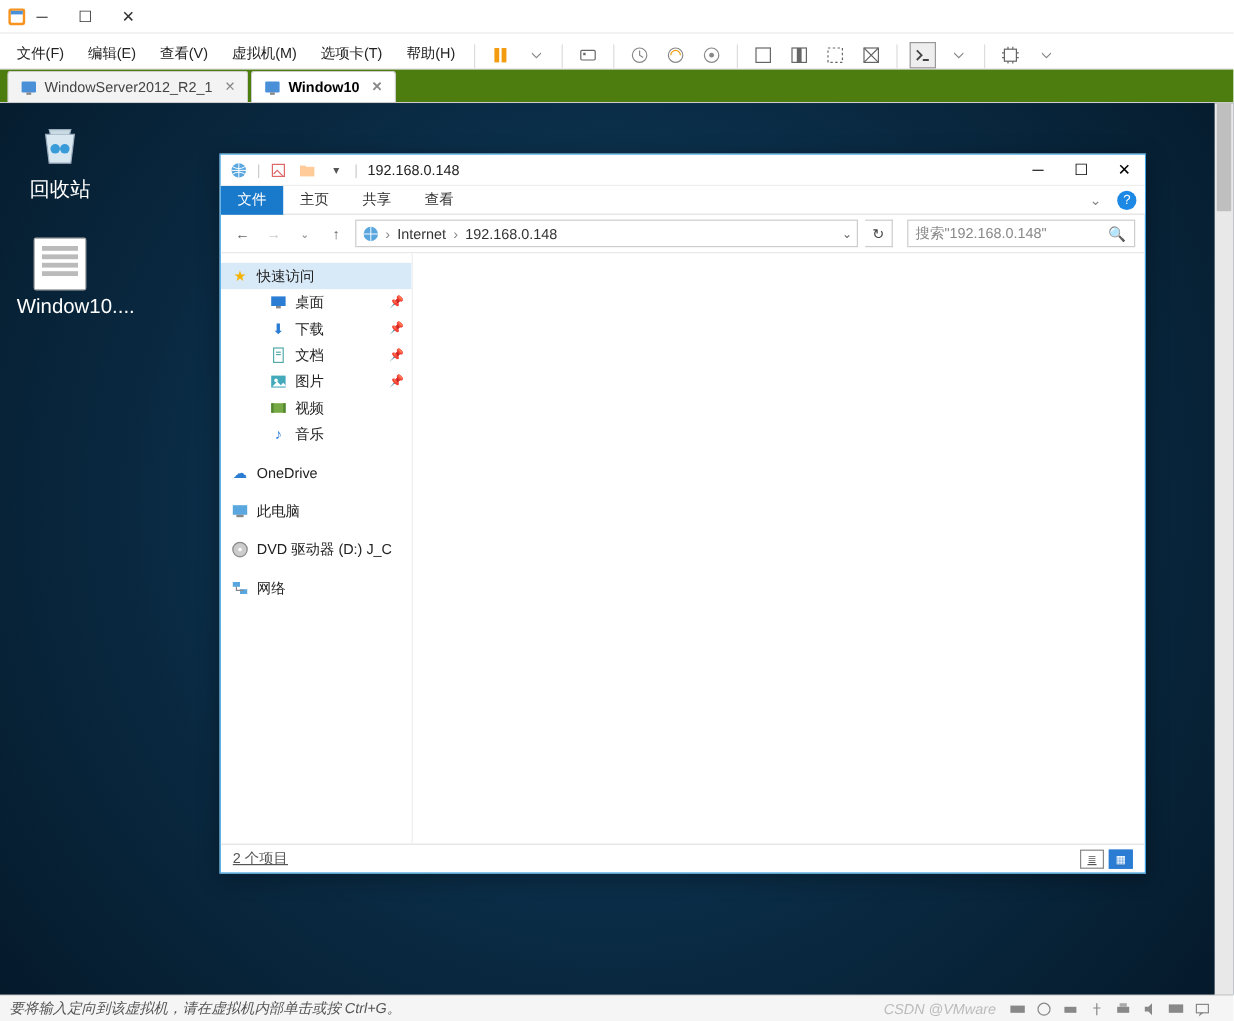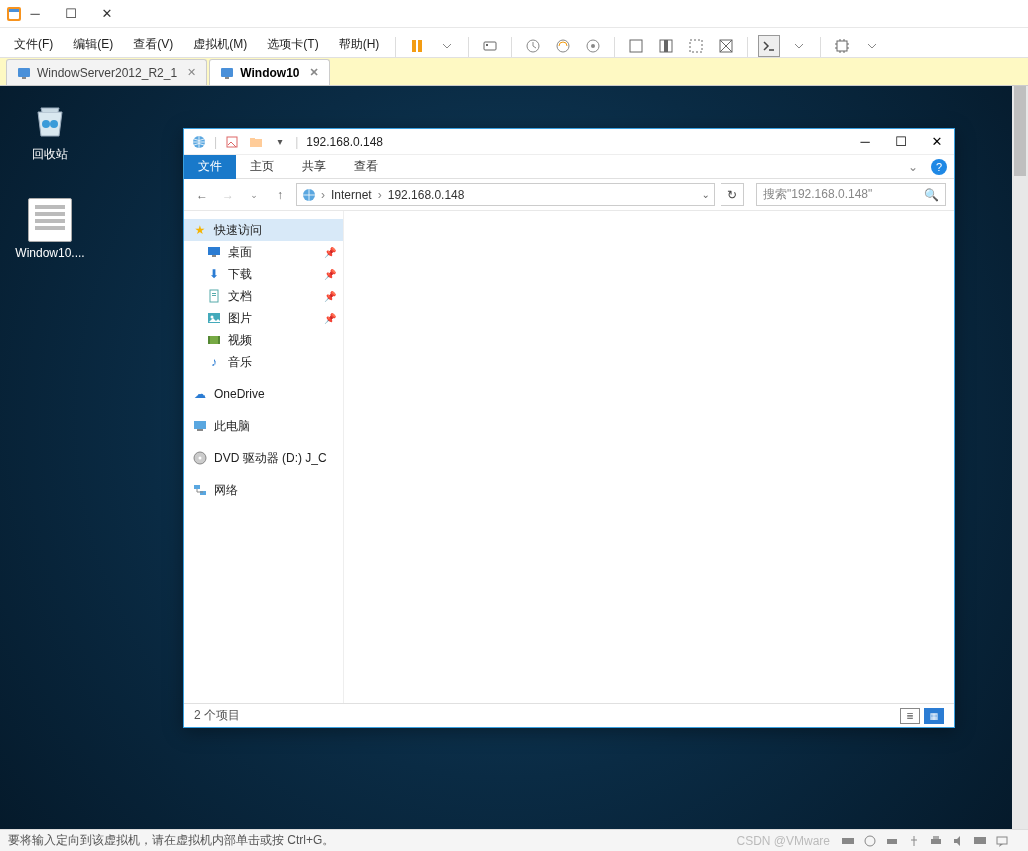--- a/index.html
+++ b/index.html
@@ -12,33 +12,33 @@
 .vm-titlebar .winbtns { display:flex; gap:22px; margin-right:8px; }
 .vm-titlebar .winbtns span { width:14px; height:14px; display:flex; align-items:center; justify-content:center; color:#333; font-size:13px;}
 
 
 .vm-menubar { height: 30px; display: flex; align-items: flex-end; padding: 0 6px; border-bottom: 1px solid #e0e0e0; gap: 4px; }
 .vm-menubar .menu { padding: 4px 8px; color: #222; font-size: 12px; }
 .vm-menubar .sep { width:1px; height:20px; background:#ddd; margin:0 4px; }
 .vm-menubar .tool { width:22px; height:22px; display:flex; align-items:center; justify-content:center; margin:0 2px; }
 
 
-.vm-tabs { height: 28px; display:flex; align-items:flex-end; padding: 0 6px; background:#fef9c3; border-bottom:1px solid #ccc;}
+.vm-tabs { height: 28px; display:flex; align-items:flex-end; padding: 0 6px; background:#4d7c0f; border-bottom:1px solid #ccc;}
 .vm-tab { display:flex; align-items:center; gap:6px; height:26px; padding:0 10px; border:1px solid #ccc; border-bottom:none; background:#f3f3f3; margin-right:2px; border-radius:3px 3px 0 0; font-size:12px; color:#444;}
 .vm-tab.active { background:#fff; font-weight:bold; color:#000;}
 .vm-tab .close { font-size:11px; color:#888; margin-left:4px;}
 
 
 .vm-content { position:relative; height: calc(851px - 28px - 30px - 28px - 22px); background:#0a2438; }
 .vm-content .scrollbar { position:absolute; right:0; top:0; bottom:0; width:16px; background:#e8e8e8; }
 .vm-content .scrollbar .thumb { position:absolute; top:0; left:2px; right:2px; height:90px; background:#bfbfbf; border-radius:0; }
 
 
 .desktop { position:absolute; inset:0 16px 0 0; background: radial-gradient(circle at 50% 45%, #14476a 0%, #0a2b44 55%, #051a2b 100%); }
-.desktop-icon { position:absolute; width:72px; text-align:center; color:#fff; font-size:12px; }
+.desktop-icon { position:absolute; width:72px; text-align:center; color:#fff; font-size:17px; }
 .desktop-icon .ic { width:44px; height:44px; margin:0 auto 4px; }
 .recycle .ic svg { width:44px; height:44px;}
 .txtfile .ic { background:#fff; border:1px solid #aaa; border-radius:2px; position:relative;}
 .txtfile .ic::before { content:""; position:absolute; top:6px; left:6px; right:6px; height:4px; background:#bbb; box-shadow:0 7px 0 #bbb, 0 14px 0 #bbb, 0 21px 0 #bbb;}
 
 
 .explorer { position:absolute; left:183px; top:42px; width:772px; height:600px; background:#fff; border:1px solid #3aa0e0; box-shadow:0 4px 18px rgba(0,0,0,.35); display:flex; flex-direction:column;}
 .exp-titlebar { height:26px; display:flex; align-items:center; padding:0 6px; background:#fff; border-bottom:1px solid #eee;}
 .exp-titlebar .left { display:flex; align-items:center; gap:6px; flex:1;}
 .exp-titlebar .left .ip-title { font-size:12px; color:#222; margin-left:2px;}
@@ -60,39 +60,39 @@
 .exp-nav .addr .crumb { padding:0 2px;}
 .exp-nav .addr .sep { color:#888;}
 .exp-nav .addr .drop { margin-left:auto; color:#666; font-size:10px;}
 .exp-nav .refresh { width:23px; height:23px; border:1px solid #ccc; border-left:none; display:flex; align-items:center; justify-content:center; color:#444;}
 .exp-nav .search { width:190px; height:23px; border:1px solid #ccc; margin-left:6px; display:flex; align-items:center; padding:0 6px; color:#888; font-size:12px;}
 .exp-nav .search .sicon { margin-left:auto; color:#666;}
 
 .exp-body { flex:1; display:flex; overflow:hidden;}
 .exp-side { width:160px; border-right:1px solid #eee; padding:8px 0; overflow:hidden;}
 .side-head { display:flex; align-items:center; height:22px; padding:0 8px; font-size:12px; color:#222; background:#d8e9f8; gap:6px;}
-.side-item { display:flex; align-items:center; height:22px; padding:0 8px 0 22px; font-size:12px; color:#222; gap:6px; position:relative;}
+.side-item { display:flex; align-items:center; height:22px; padding:0 8px 0 40px; font-size:12px; color:#222; gap:6px; position:relative;}
 .side-item .pin { position:absolute; right:6px; color:#888; font-size:10px;}
 .side-item.root { padding-left:8px; margin-top:10px;}
 .side-item .ic, .side-head .ic { width:16px; height:16px; display:flex; align-items:center; justify-content:center;}
 
 .exp-files { flex:1; padding:10px; position:relative;}
 .file-tile { display:inline-flex; align-items:center; height:42px; padding:4px 10px; gap:10px; vertical-align:top; margin-right:18px;}
 .file-tile.selected { border:1px solid #7ab8e6; background:#e6f2fb;}
 .file-tile .ficon { width:32px; height:40px; background:#fff; border:1px solid #aaa; position:relative;}
 .file-tile .ficon::before { content:""; position:absolute; top:6px; left:5px; right:5px; height:3px; background:#bbb; box-shadow:0 5px 0 #bbb, 0 10px 0 #bbb, 0 15px 0 #bbb, 0 20px 0 #bbb;}
 .file-tile .fname { font-size:12px; color:#222;}
 
-.exp-status { height:24px; border-top:1px solid #e0e0e0; display:flex; align-items:center; padding:0 10px; font-size:12px; color:#555;}
+.exp-status { height:24px; border-top:1px solid #e0e0e0; display:flex; align-items:center; padding:0 10px; font-size:12px; color:#555;text-decoration:underline;}
 .exp-status .spacer { flex:1;}
 .exp-status .vbtn { width:20px; height:16px; border:1px solid #888; margin-left:4px; display:flex; align-items:center; justify-content:center; font-size:9px;}
 .exp-status .vbtn.active { background:#2b7cd3; border-color:#2b7cd3; color:#fff;}
 
 
-.vm-status { position:absolute; left:0; right:0; bottom:0; height:22px; background:#f5f5f5; border-top:1px solid #ddd; display:flex; align-items:center; padding:0 8px; font-size:12px; color:#555;}
+.vm-status { position:absolute; left:0; right:0; bottom:0; height:22px; background:#f5f5f5; border-top:1px solid #ddd; display:flex; align-items:center; padding:0 8px; font-size:12px; color:#555;font-style:italic;}
 .vm-status .tray { display:flex; gap:6px; margin-right:10px;}
 .vm-status .tray .ti { width:16px; height:16px; display:flex; align-items:center; justify-content:center;}
 .vm-status .watermark { color:#bbb; margin-left:auto; margin-right:10px;}
 
 svg { display:block; }
 </style>
 </head>
 <body>
 
 <div class="vm-titlebar">

